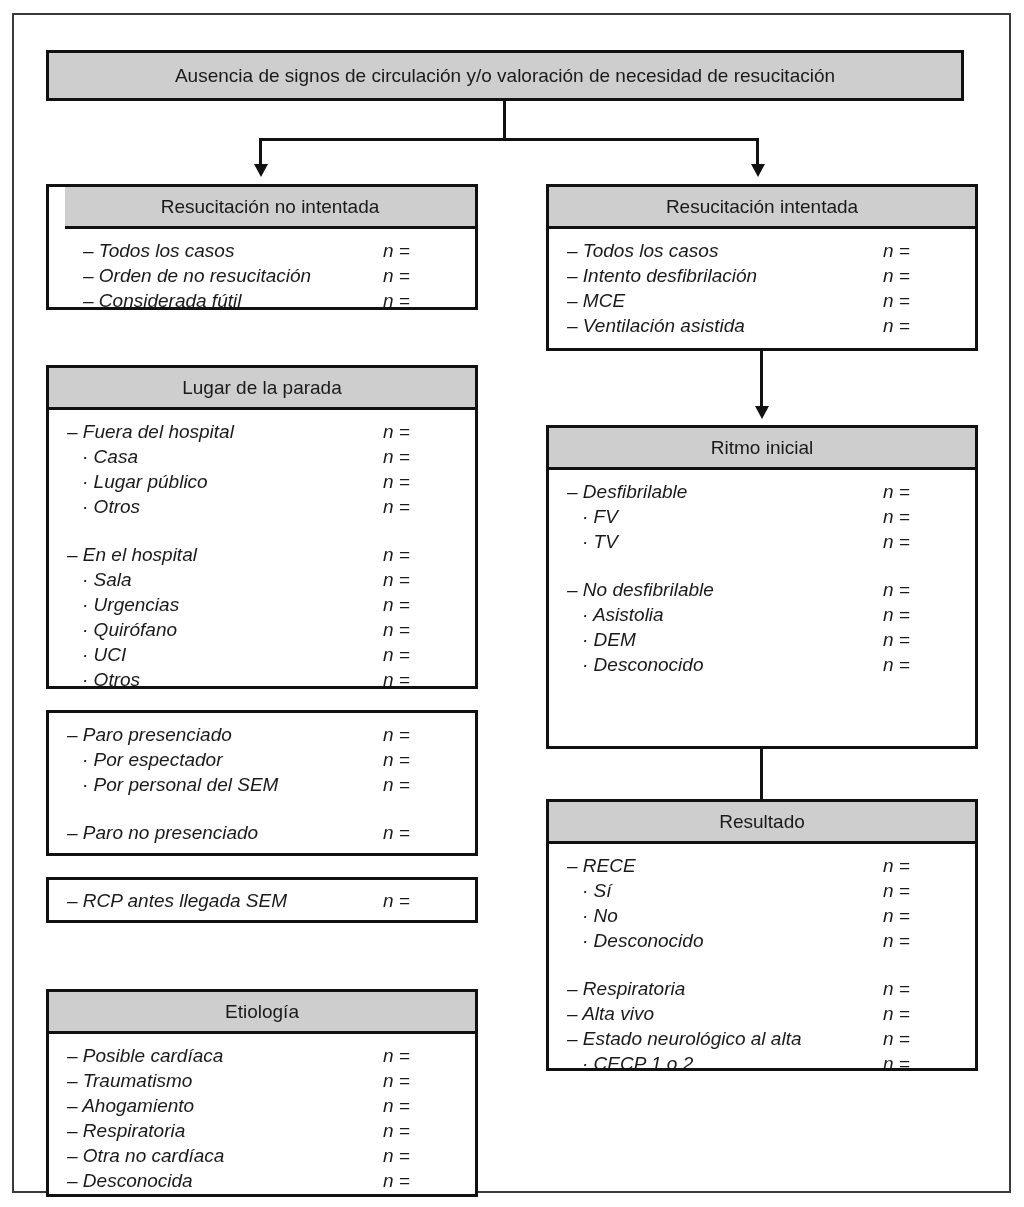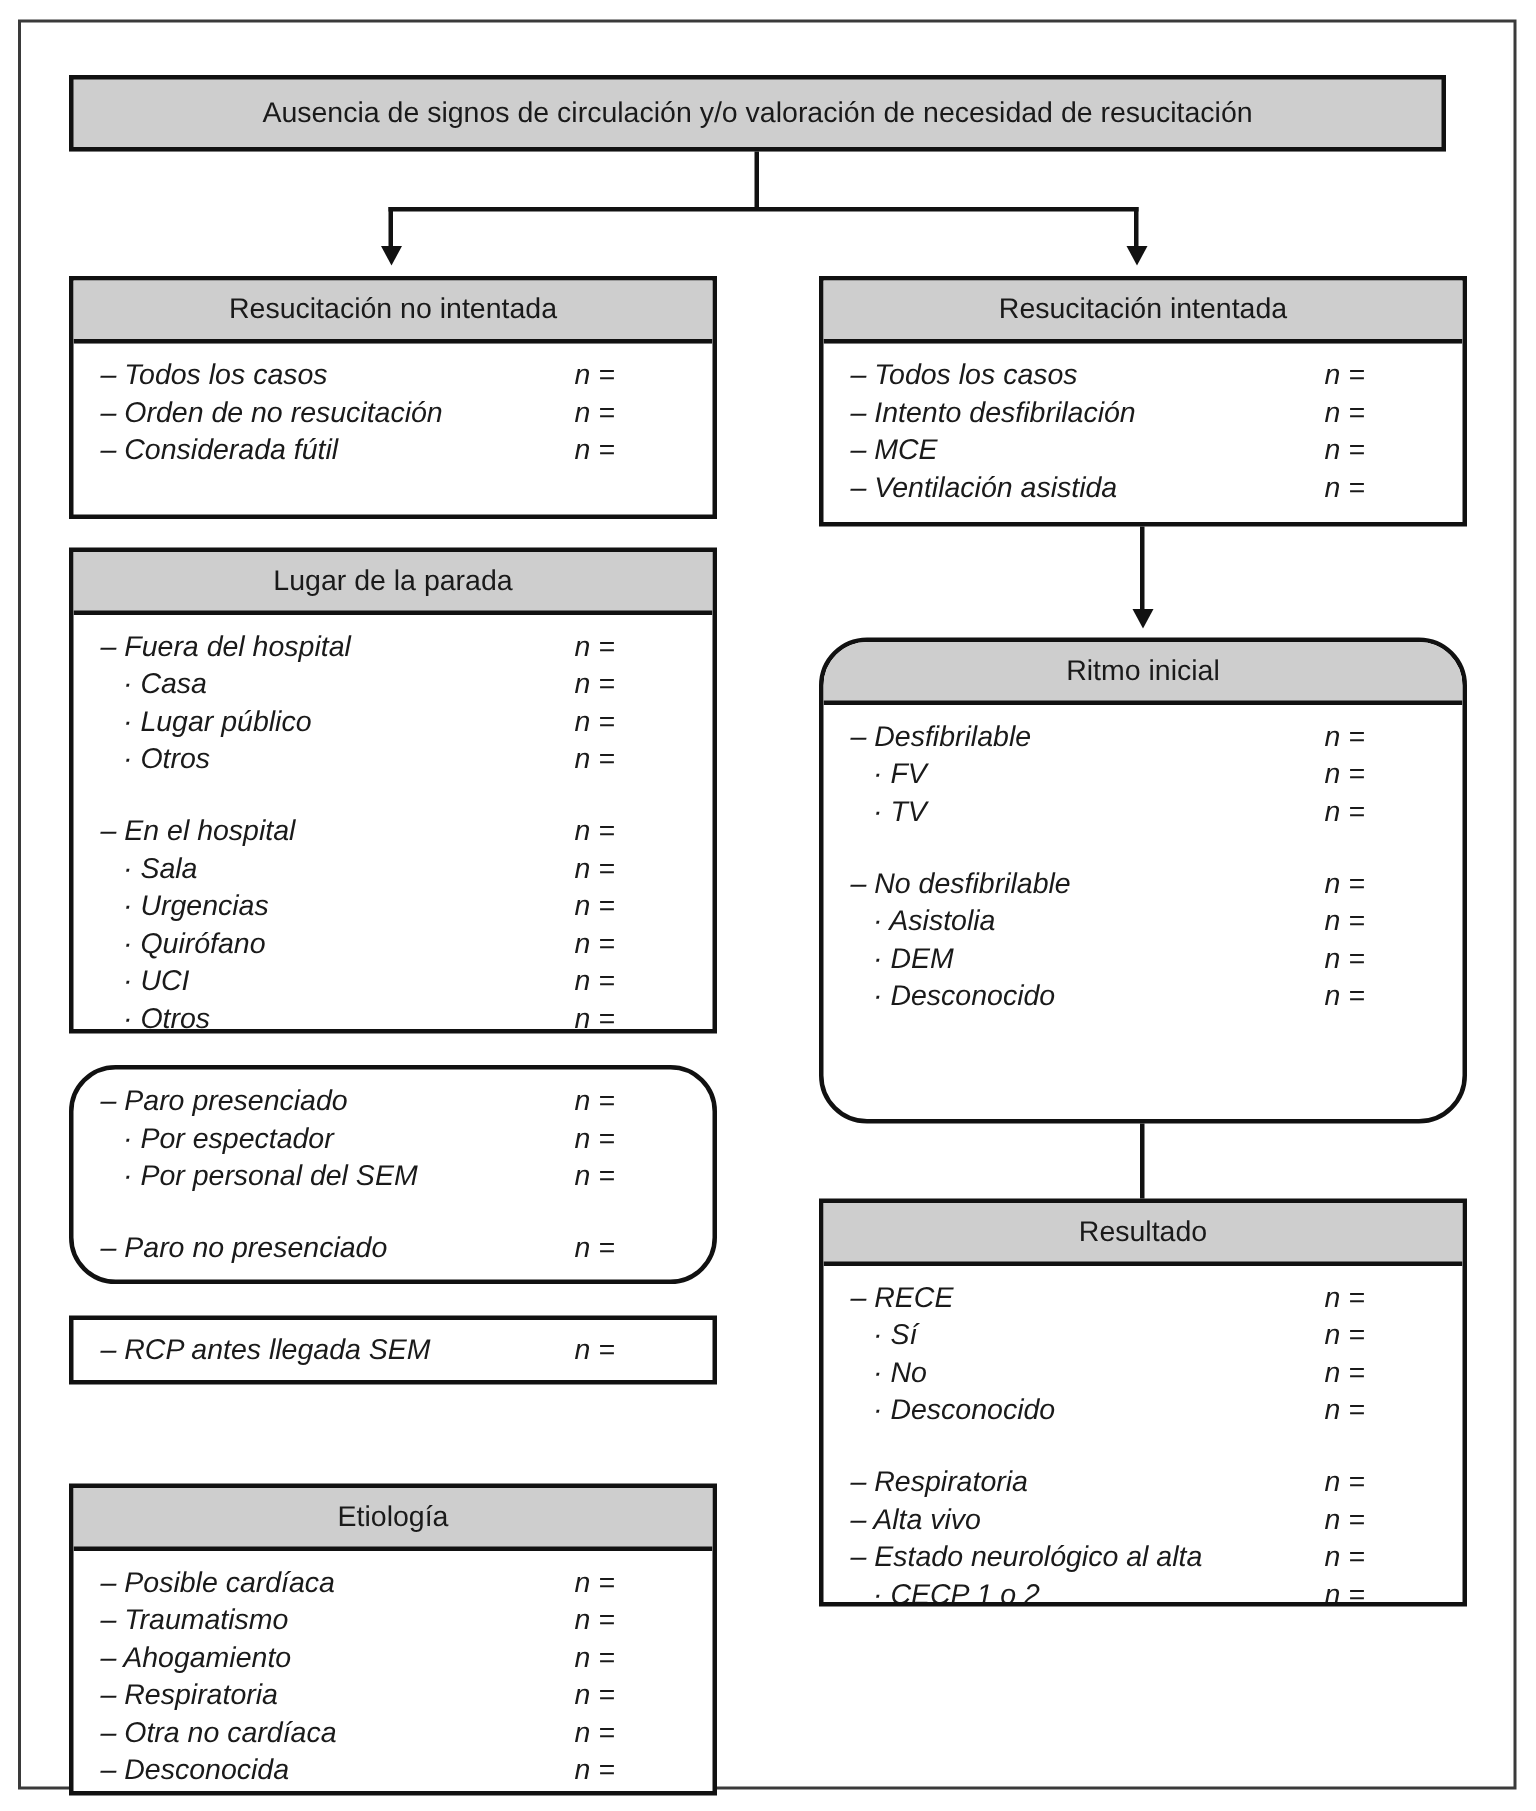--- a/index.html
+++ b/index.html
@@ -31,28 +31,28 @@
     display:flex; align-items:center; justify-content:center;
     text-align:center;
   }
   .rows { padding:9px 12px 0 16px; }
   .row { display:flex; height:25px; line-height:25px; white-space:nowrap;font-style:italic; }
   .row.blank { height:23px; }
   .row.indent .row-label { padding-left:17px; }
   .row-label { padding-left:2px; }
   .row-value { margin-left:auto; width:80px; text-align:left; }
   
-  #box-a { top:184px; height:162px; }
+  #box-a { top:184px; height:126px;padding-left:16px; }
   #box-b { top:365px; height:324px; }
-  #box-c { top:710px; height:146px;border-radius:31px; }
+  #box-c { top:710px; height:146px; }
   #box-d { top:877px; height:46px; }
   #box-d .rows { padding-top:8px; }
   #box-e { top:945px; height:208px;margin-top:44px; }
   #box-f { top:184px; height:167px; }
-  #box-g { top:425px; height:324px;border-radius:32px; }
+  #box-g { top:425px; height:324px; }
   #box-h { top:799px; height:272px; }
   
   .line { position:absolute; background:#111; }
   .arrow-down {
     position:absolute; width:0; height:0;
     border-left:7px solid transparent; border-right:7px solid transparent;
     border-top:13px solid #111;
   }
 </style>
 </head>

